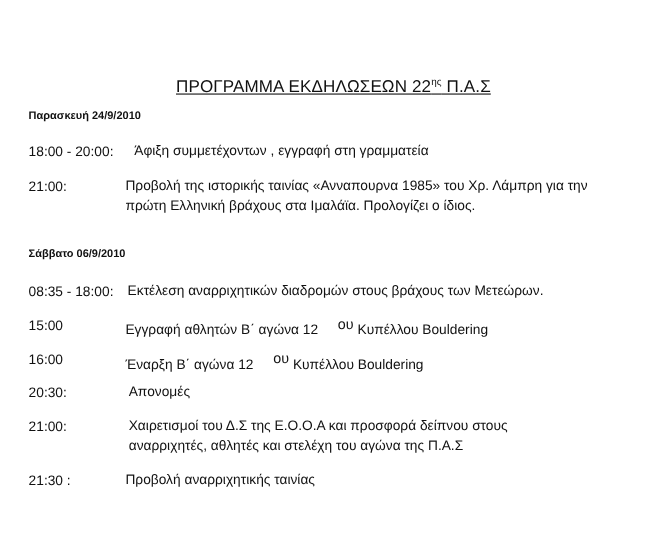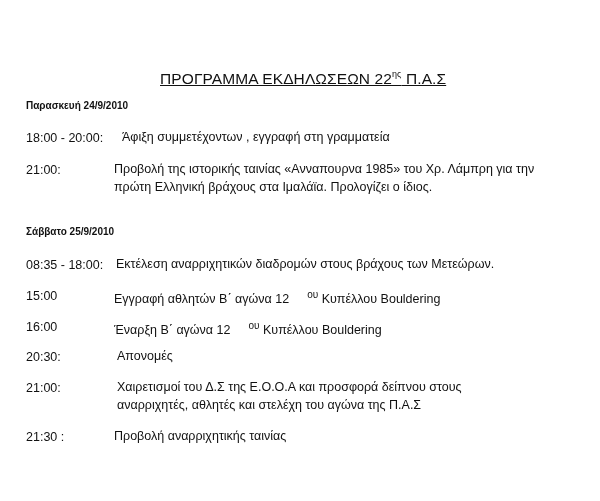--- a/index.html
+++ b/index.html
@@ -5,21 +5,21 @@
   html, body { margin: 0; padding: 0; background: #ffffff; }
   body { width: 600px; height: 501px; position: relative; overflow: hidden;
          font-family: "Liberation Sans", sans-serif; color: #111; font-size: 12.5px; }
   .title { position: absolute; left: 160px; top: 32px; font-size: 15.5px; text-decoration: underline;
            white-space: nowrap; letter-spacing: 0.1px; margin-top: 37px; }
   .title sup { font-size: 9px; vertical-align: 7px; text-decoration: none; }
   .day { position: absolute; left: 26px; font-weight: bold; font-size: 10px; white-space: nowrap; }
   .row { position: absolute; left: 26px; white-space: nowrap; font-size: 12.5px; }
   .time { position: absolute; left: 0; top: 0; white-space: nowrap; }
   .desc { position: absolute; top: 0; white-space: nowrap; line-height: 18px; }
-  sup.ord { font-size: 10px; vertical-align: 5px; padding-left: 18px; }
+  sup.ord { font-size: 13px; vertical-align: 5px; padding-left: 18px; }
 </style>
 </head>
 <body>
 
 <div>
 
   <div class="title"><span>ΠΡΟΓΡΑΜΜΑ ΕΚΔΗΛΩΣΕΩΝ  22</span><sup>ης</sup><span> Π.Α.Σ</span></div>
 
   <div class="day" style="top:100px">Παρασκευή 24/9/2010</div>
 
@@ -27,21 +27,21 @@
     <span class="time">18:00 - 20:00:</span>
     <span class="desc" style="left:96px; top:-3px">Άφιξη συμμετέχοντων , εγγραφή  στη γραμματεία</span>
   </div>
 
   <div class="row" style="top:163px">
     <span class="time">21:00:</span>
     <span class="desc" style="left:88px; top:-3px">Προβολή  της ιστορικής ταινίας «Ανναπουρνα 1985» του Χρ. Λάμπρη για την</span>
     <span class="desc" style="left:88px; top:15px">πρώτη Ελληνική βράχους στα Ιμαλάϊα. Προλογίζει ο ίδιος.</span>
   </div>
 
-  <div class="day" style="top:226px">Σάββατο 25/9/2010</div>
+  <div class="day" style="top:226px">Σάββατο 06/9/2010</div>
 
   <div class="row" style="top:258px">
     <span class="time">08:35 - 18:00:</span>
     <span class="desc" style="left:90px; top:-3px">Εκτέλεση αναρριχητικών διαδρομών στους βράχους των Μετεώρων.</span>
   </div>
 
   <div class="row" style="top:289px">
     <span class="time">15:00</span>
     <span class="desc" style="left:88px; top:-3px"><span>Εγγραφή αθλητών Β΄ αγώνα 12</span><sup class="ord">ου</sup><span> Κυπέλλου Bouldering</span></span>
   </div>

